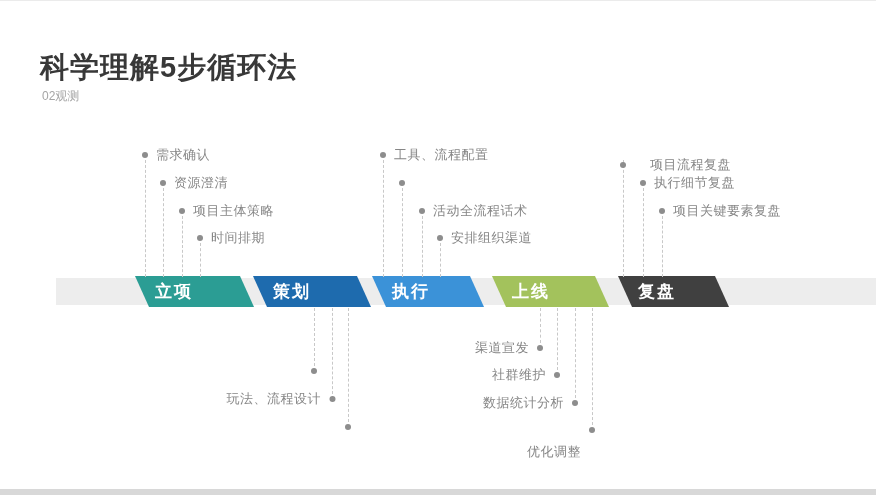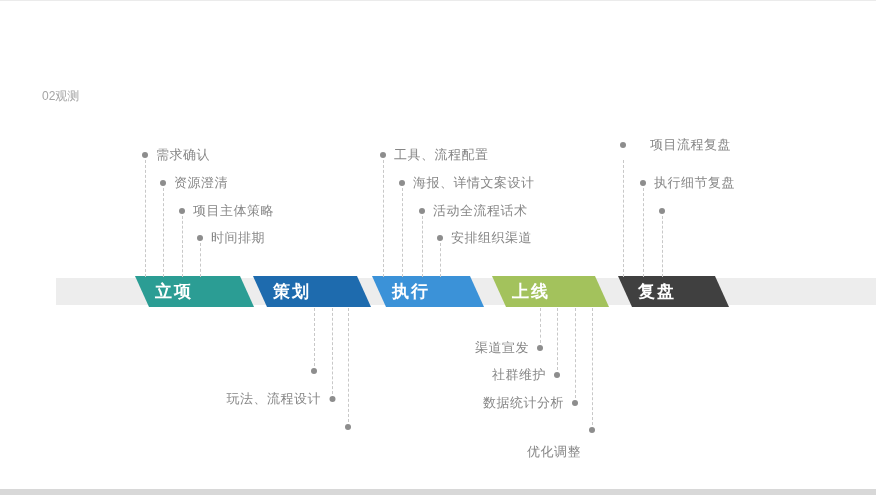--- a/index.html
+++ b/index.html
@@ -23,20 +23,21 @@
   .leader{position:absolute;width:0;border-left:1px dashed #c8c8c8;}
   .item-row{position:absolute;display:flex;align-items:center;gap:8px;height:18px;white-space:nowrap;}
   .item-row .dot{width:6px;height:6px;border-radius:50%;flex:0 0 auto;}
   .item-row .lbl{font-size:13px;letter-spacing:0.5px;}
 </style>
 </head>
 <body>
 
 <div class="slide">
   <div class="top-edge"></div>
+  <div class="page-title" style="color: rgb(56, 56, 56);">科学理解5步循环法</div>
   <div class="page-subtitle" style="color: rgb(165, 165, 165);">02观测</div>
   <div id="timeline">
     <div class="band" id="band" style="background: rgb(237, 237, 237);"></div>
   <div class="step" style="left: 135px; width: 119px; background: rgb(43, 157, 148); clip-path: polygon(0px 0px, 105px 0px, 100% 100%, 14px 100%);">
         <span>立项</span>
       </div>
       <div class="step" style="left: 253px; width: 118px; background: rgb(30, 107, 174); clip-path: polygon(0px 0px, 104px 0px, 100% 100%, 14px 100%);">
         <span>策划</span>
       </div>
       <div class="step" style="left: 372px; width: 112px; background: rgb(59, 146, 216); clip-path: polygon(0px 0px, 98px 0px, 100% 100%, 14px 100%);">
@@ -69,45 +70,45 @@
         <span class="lbl" style="color: rgb(134, 134, 134);">时间排期</span>
       </div>
       <div class="leader" style="left: 383px; top: 160px; height: 117px; border-left-color: rgb(200, 200, 200);"></div>
       <div class="item-row" style="top: 146px; left: 380px;">
         <span class="dot" style="background: rgb(141, 141, 141);"></span>
         <span class="lbl" style="color: rgb(134, 134, 134);">工具、流程配置</span>
       </div>
       <div class="leader" style="left: 402px; top: 188px; height: 89px; border-left-color: rgb(200, 200, 200);"></div>
       <div class="item-row" style="top: 174px; left: 399px;">
         <span class="dot" style="background: rgb(141, 141, 141);"></span>
-        <span class="lbl" style="color: rgb(134, 134, 134);">海报、详情文案设计</span>
       </div>
       <div class="leader" style="left: 422px; top: 216px; height: 61px; border-left-color: rgb(200, 200, 200);"></div>
       <div class="item-row" style="top: 202px; left: 419px;">
         <span class="dot" style="background: rgb(141, 141, 141);"></span>
         <span class="lbl" style="color: rgb(134, 134, 134);">活动全流程话术</span>
       </div>
       <div class="leader" style="left: 440px; top: 243px; height: 34px; border-left-color: rgb(200, 200, 200);"></div>
       <div class="item-row" style="top: 229px; left: 437px;">
         <span class="dot" style="background: rgb(141, 141, 141);"></span>
         <span class="lbl" style="color: rgb(134, 134, 134);">安排组织渠道</span>
       </div>
       <div class="leader" style="left: 623px; top: 160px; height: 117px; border-left-color: rgb(200, 200, 200);"></div>
-      <div class="item-row" style="top: 136px; left: 620px; gap: 24px;">
+      <div class="item-row" style="top: 156px; left: 620px; gap: 24px;">
         <span class="dot" style="background: rgb(141, 141, 141);"></span>
         <span class="lbl" style="color: rgb(134, 134, 134);">项目流程复盘</span>
       </div>
       <div class="leader" style="left: 643px; top: 188px; height: 89px; border-left-color: rgb(200, 200, 200);"></div>
       <div class="item-row" style="top: 174px; left: 640px;">
         <span class="dot" style="background: rgb(141, 141, 141);"></span>
         <span class="lbl" style="color: rgb(134, 134, 134);">执行细节复盘</span>
       </div>
       <div class="leader" style="left: 662px; top: 216px; height: 61px; border-left-color: rgb(200, 200, 200);"></div>
       <div class="item-row" style="top: 202px; left: 659px;">
         <span class="dot" style="background: rgb(141, 141, 141);"></span>
+        <span class="lbl" style="color: rgb(134, 134, 134);">项目关键要素复盘</span>
       </div>
       <div class="leader" style="left: 314px; top: 308px; height: 58px; border-left-color: rgb(200, 200, 200);"></div>
       <div class="item-row" style="top: 362px; left: 317px; transform: translateX(-100%);">
         <span class="dot" style="background: rgb(141, 141, 141);"></span>
       </div>
       <div class="leader" style="left: 332px; top: 308px; height: 86px; border-left-color: rgb(200, 200, 200);"></div>
       <div class="item-row" style="top: 390px; left: 335px; transform: translateX(-100%);">
         <span class="lbl" style="color: rgb(134, 134, 134);">玩法、流程设计</span>
         <span class="dot" style="background: rgb(141, 141, 141);"></span>
       </div>

